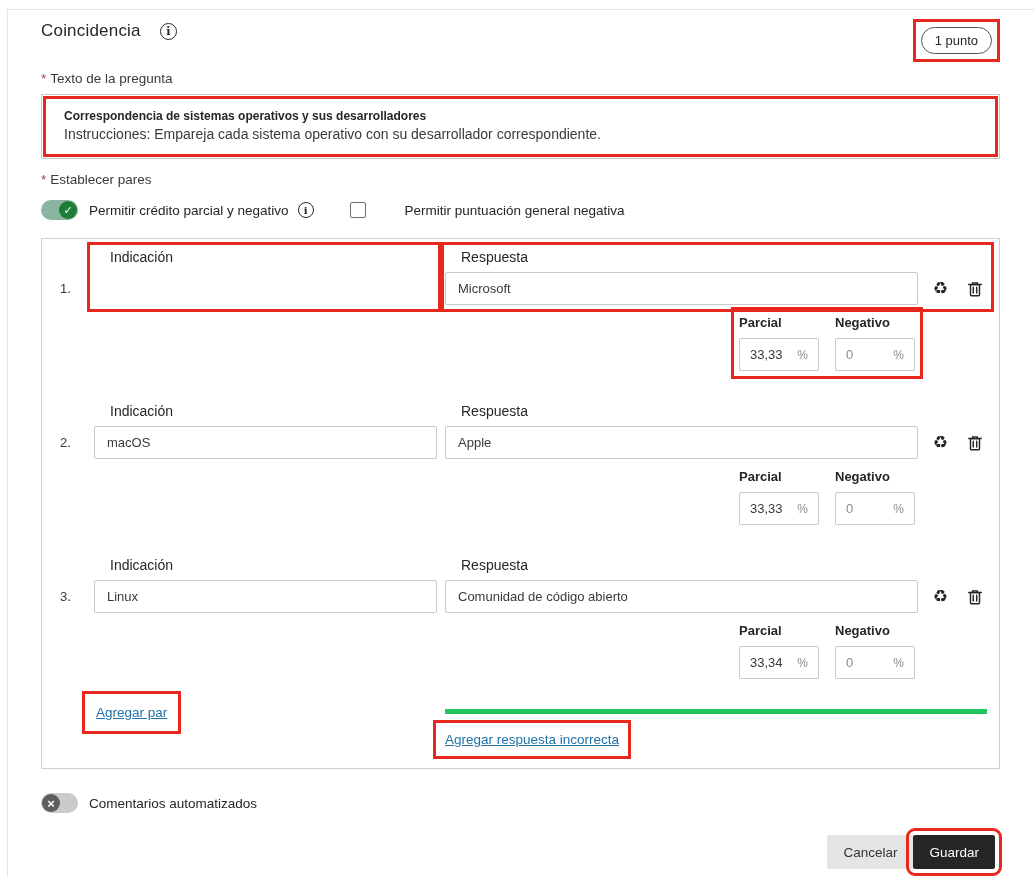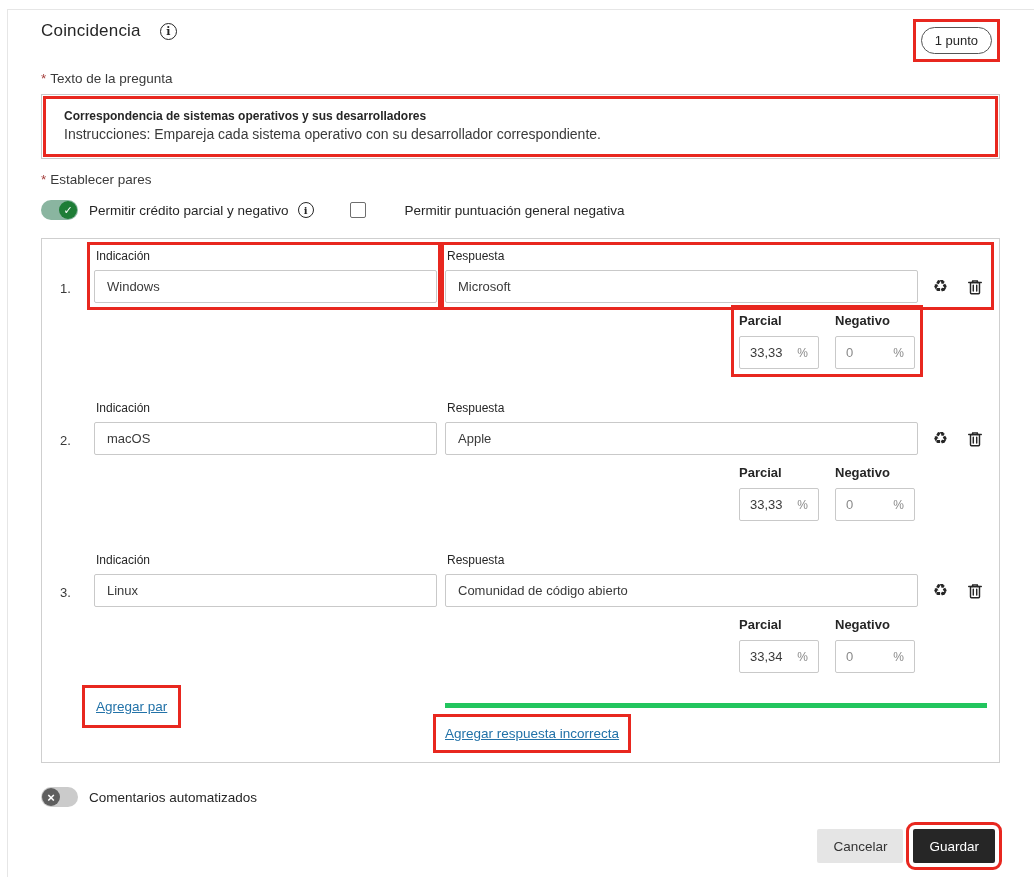--- a/index.html
+++ b/index.html
@@ -65,21 +65,21 @@
   .chk{
     width:16px;height:16px;border:1px solid #6e6e6e;border-radius:2px;background:#fff;
     margin-left:36px;flex:0 0 auto;cursor:pointer;
   }
   .chk-label{margin-left:10px;padding-left:29px;}
   
   .panel{border:1px solid #cfcfcf;margin-top:18px;padding:10px 12px 20px 14px;}
   .pair-main{display:grid;grid-template-columns:30px 343px 1fr;column-gap:8px;}
   .pair + .pair{margin-top:32px;}
   .num-cell{padding-top:32px;font-size:13px;color:var(--ink2);text-align:left;padding-left:4px;}
-  .col-label{display:block;font-size:12px;color:var(--ink);margin:0 0 7px 2px;}
+  .col-label{display:block;font-size:14px;color:var(--ink);margin:0 0 7px 16px;}
   .tbox{
     width:100%;height:33px;border:1px solid var(--border);border-radius:2px;
     padding:0 12px;font-size:13px;color:var(--ink2);background:#fff;
     font-family:"Liberation Sans",sans-serif;
   }
   .ans-row{display:flex;align-items:center;}
   .ans-row .tbox{flex:1;}
   .icons{display:flex;gap:15px;padding:0 3px 0 13px;align-items:center;}
   .icon-btn{background:none;border:none;cursor:pointer;width:19px;height:19px;
     display:flex;align-items:center;justify-content:center;padding:0;}
@@ -102,21 +102,21 @@
   .annot-link{outline:3px solid var(--red);outline-offset:11px;}
   .annot-link2{outline:3px solid var(--red);outline-offset:9px;}
   
   .panel-footer{display:grid;grid-template-columns:30px 343px 1fr;column-gap:8px;margin-top:30px;}
   .addpair-cell{grid-column:2;padding:0 0 0 2px;}
   .incorrect-cell{grid-column:3;border-top:5px solid #22c55e;padding-top:16px;}
   a.link{color:var(--link);font-size:13.5px;text-decoration:underline;cursor:pointer;}
   .addpair-cell a.link{position:relative;top:-6px;}
   
   .fb-row{display:flex;align-items:center;margin-top:24px;font-size:13.5px;}
-  .btn-row{display:flex;justify-content:flex-end;align-items:center;gap:10px;margin-top:22px;padding-right:5px;}
+  .btn-row{display:flex;justify-content:flex-end;align-items:center;gap:0;margin-top:22px;padding-right:5px;}
   .btn{
     height:34px;padding:0 16px;border-radius:2px;font-size:13.5px;border:none;cursor:pointer;
     display:flex;align-items:center;font-family:"Liberation Sans",sans-serif;
   }
   .btn-cancel{background:#e5e5e5;color:#333;}
   .btn-save{background:#262626;color:#fff;outline:3px solid var(--red);outline-offset:4px;}
 </style>
 </head>
 <body>
 
@@ -156,21 +156,20 @@
     <span class="chk-label">Permitir puntuación general negativa</span>
   </div>
 
   <div class="panel">
 
     <div class="pair">
       <div class="pair-main">
         <div class="num-cell">1.</div>
         <div class="annot">
           <span class="col-label">Indicación</span>
-          <input class="tbox" value="Windows" style="">
         </div>
         <div class="annot">
           <span class="col-label">Respuesta</span>
           <div class="ans-row">
             <input class="tbox" value="Microsoft" style="">
             <span class="icons">
               <button class="icon-btn">
                   <span class="recycle-glyph">♻</span>
                 </button>
               <button class="icon-btn">

